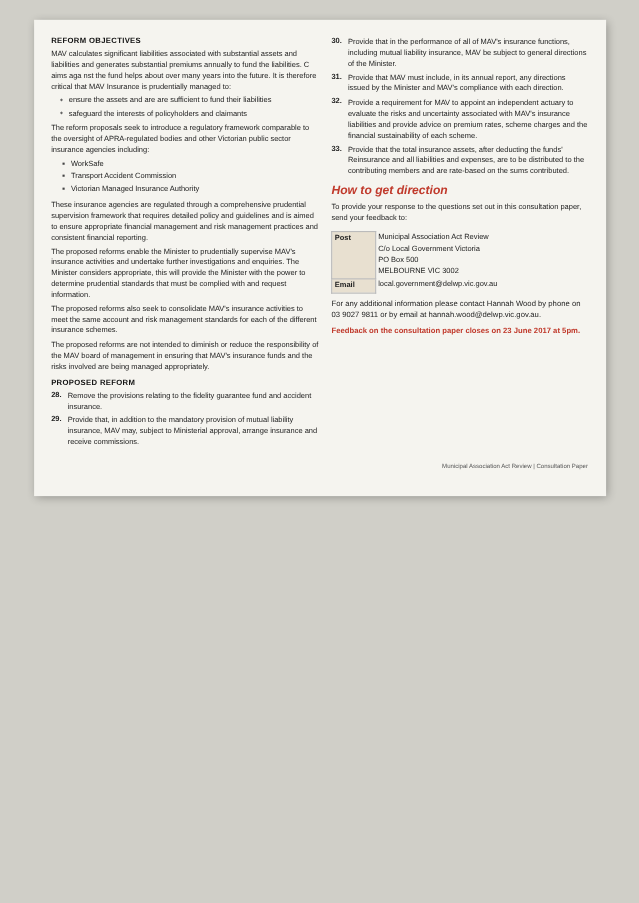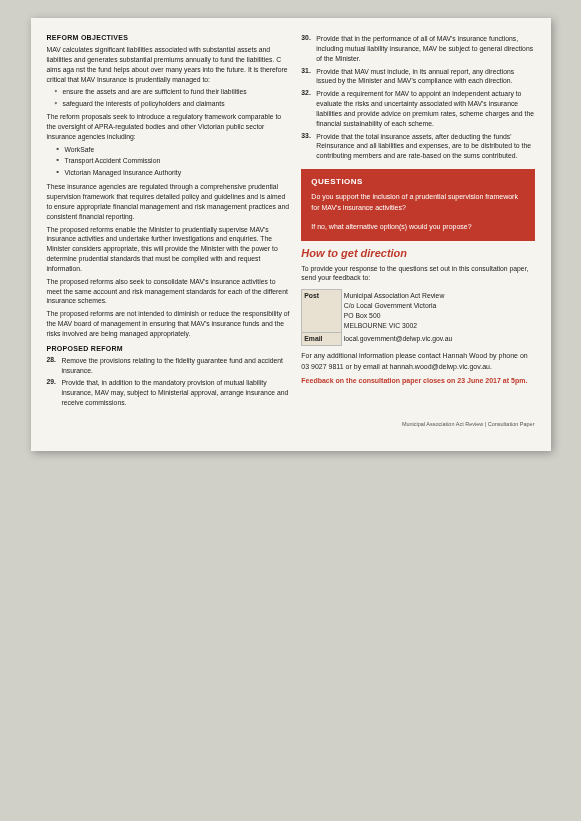--- a/index.html
+++ b/index.html
@@ -266,26 +266,20 @@
       <div class="numbered-item">
         <span class="num-label">32.</span>
         <span class="num-text">Provide a requirement for MAV to appoint an independent actuary to evaluate the risks and uncertainty associated with MAV's insurance liabilities and provide advice on premium rates, scheme charges and the financial sustainability of each scheme.</span>
       </div>
 
       <div class="numbered-item">
         <span class="num-label">33.</span>
         <span class="num-text">Provide that the total insurance assets, after deducting the funds' Reinsurance and all liabilities and expenses, are to be distributed to the contributing members and are rate-based on the sums contributed.</span>
       </div>
 
-      <div class="questions-box">
-        <div class="q-title">QUESTIONS</div>
-        <p class="q-text">Do you support the inclusion of a prudential supervision framework for MAV's insurance activities?</p>
-        <br>
-        <p class="q-text">If no, what alternative option(s) would you propose?</p>
-      </div>
 
       <div class="how-heading">How to get direction</div>
 
       <p class="how-intro">To provide your response to the questions set out in this consultation paper, send your feedback to:</p>
 
       <table class="contact-table">
         <tbody>
             <tr>
           <td class="contact-label">Post</td>
           <td class="contact-value">

